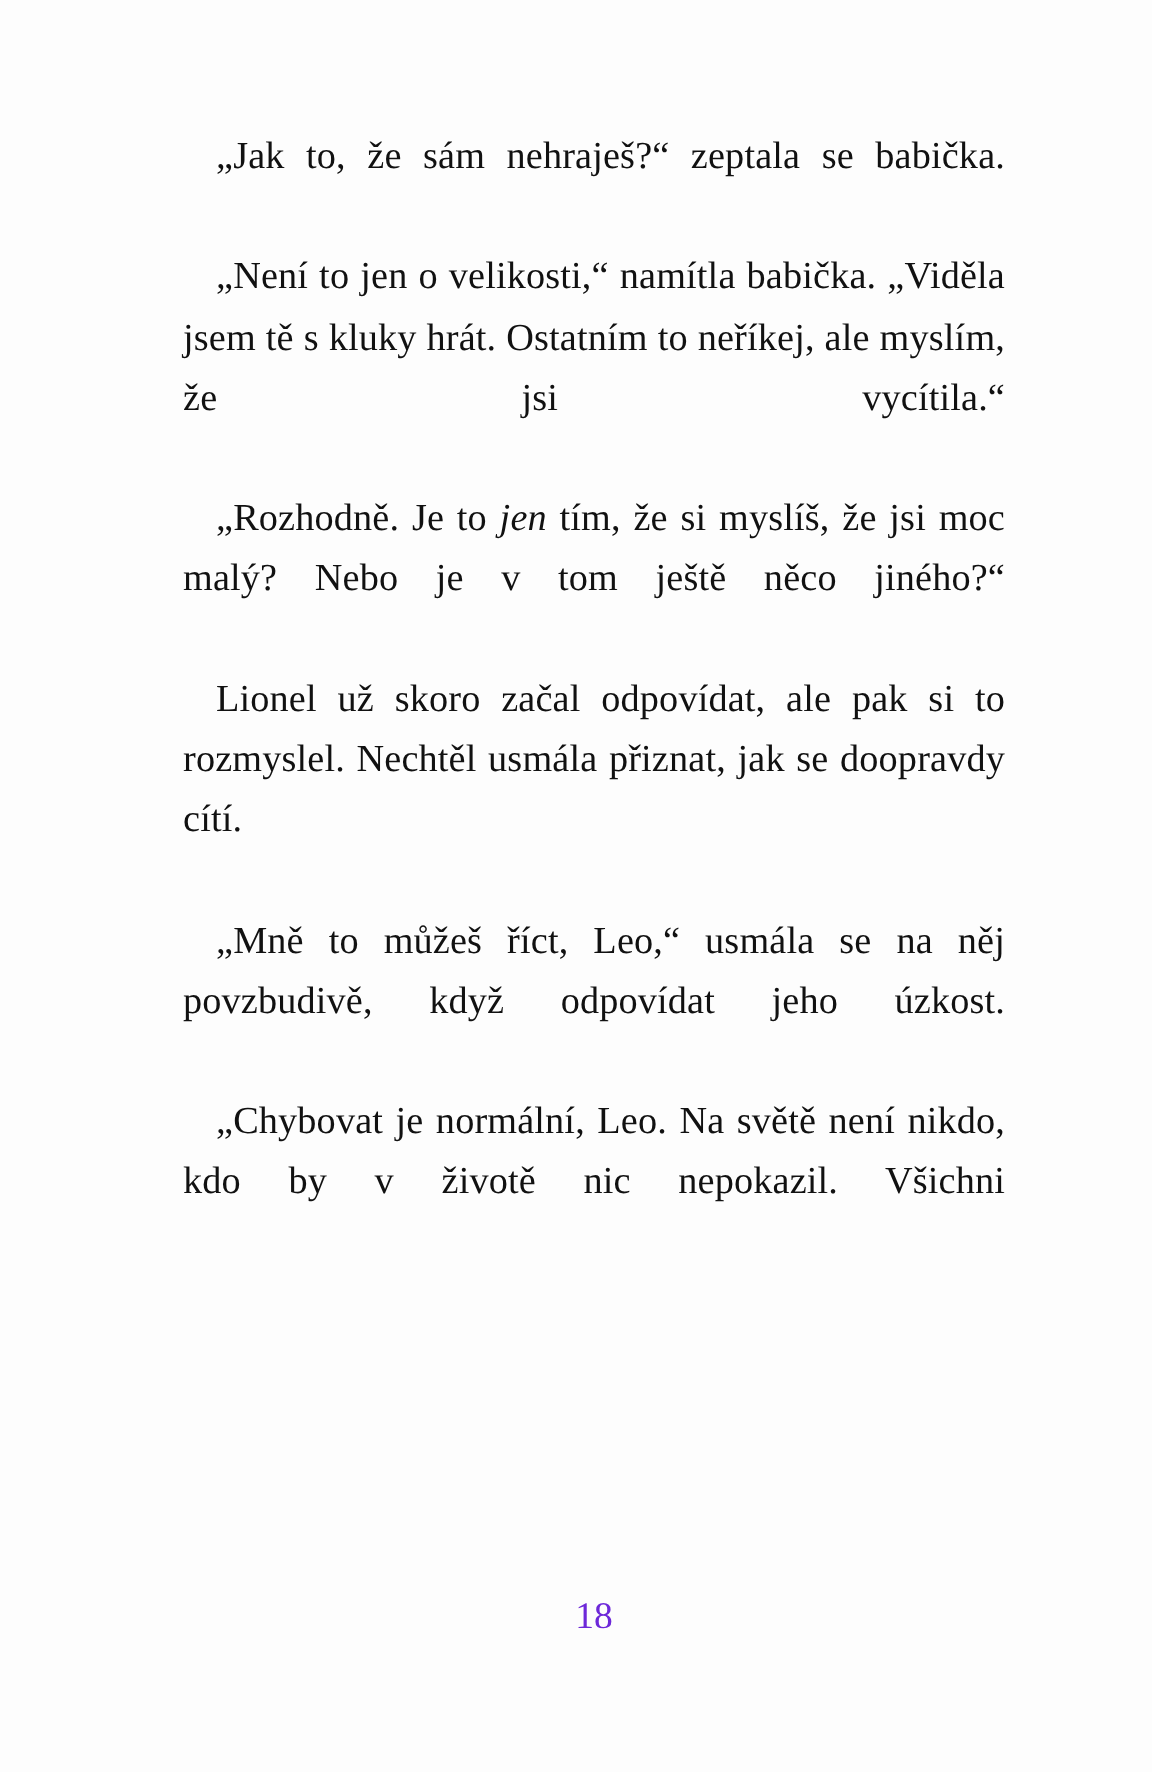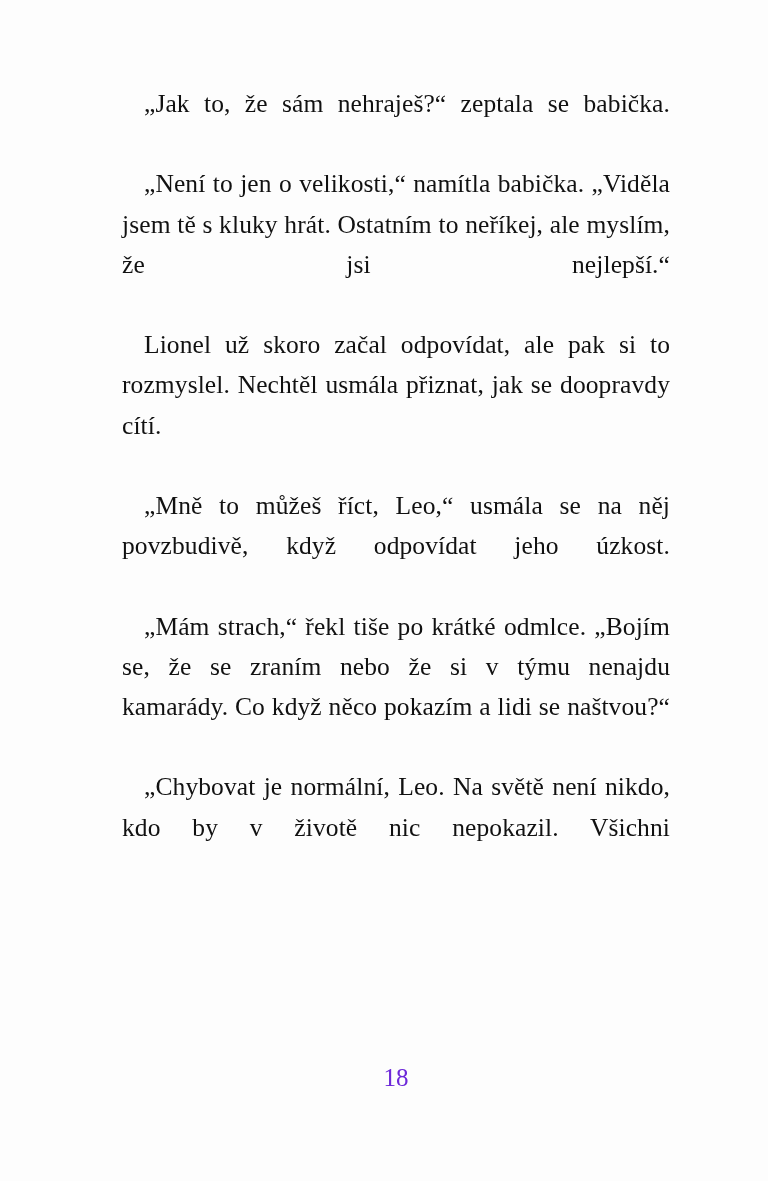--- a/index.html
+++ b/index.html
@@ -72,29 +72,29 @@
 </head>
 <body>
 
 <div id="page">
 
   <div id="text-block">
 
     <p class="para">„Jak to, že sám nehraješ?“ zeptala se babička.</p>
 
 
-    <p class="para">„Není to jen o velikosti,“ namítla babička. „Viděla jsem tě s kluky hrát. Ostatním to neříkej, ale myslím, že jsi nejlepší.“</p>
+    <p class="para">„Není to jen o velikosti,“ namítla babička. „Viděla jsem tě s kluky hrát. Ostatním to neříkej, ale myslím, že jsi vycítila.“</p>
 
 
+    <p class="para"><span>„Rozhodně. Je to </span><span class="emph">jen</span><span> tím, že si myslíš, že jsi moc malý? Nebo je v tom ještě něco jiného?“</span></p>
 
     <p class="para">Lionel už skoro začal odpovídat, ale pak si to rozmyslel. Nechtěl usmála přiznat, jak se doopravdy cítí.</p>
 
     <p class="para">„Mně to můžeš říct, Leo,“ usmála se na něj povzbudivě, když odpovídat jeho úzkost.</p>
 
-    <p class="para">„Mám strach,“ řekl tiše po krátké odmlce. „Bojím se, že se zraním nebo že si v týmu nenajdu kamarády. Co když něco pokazím a lidi se naštvou?“</p>
 
     <p class="para">„Chybovat je normální, Leo. Na světě není nikdo, kdo by v životě nic nepokazil. Všichni</p>
 
   </div>
 
   <div id="page-number">18</div>
 
 </div>
 
 </body></html>

